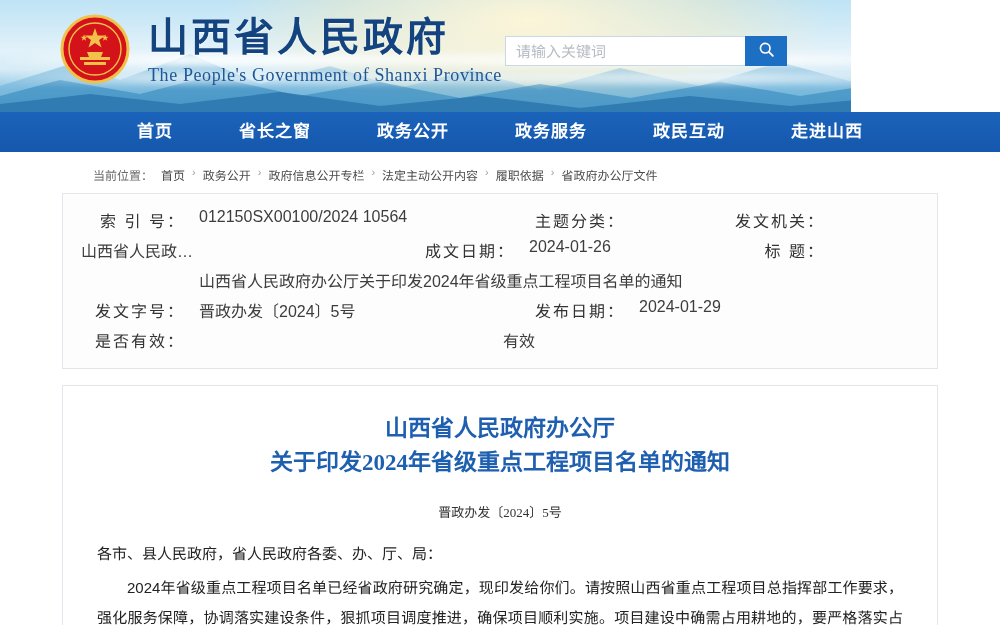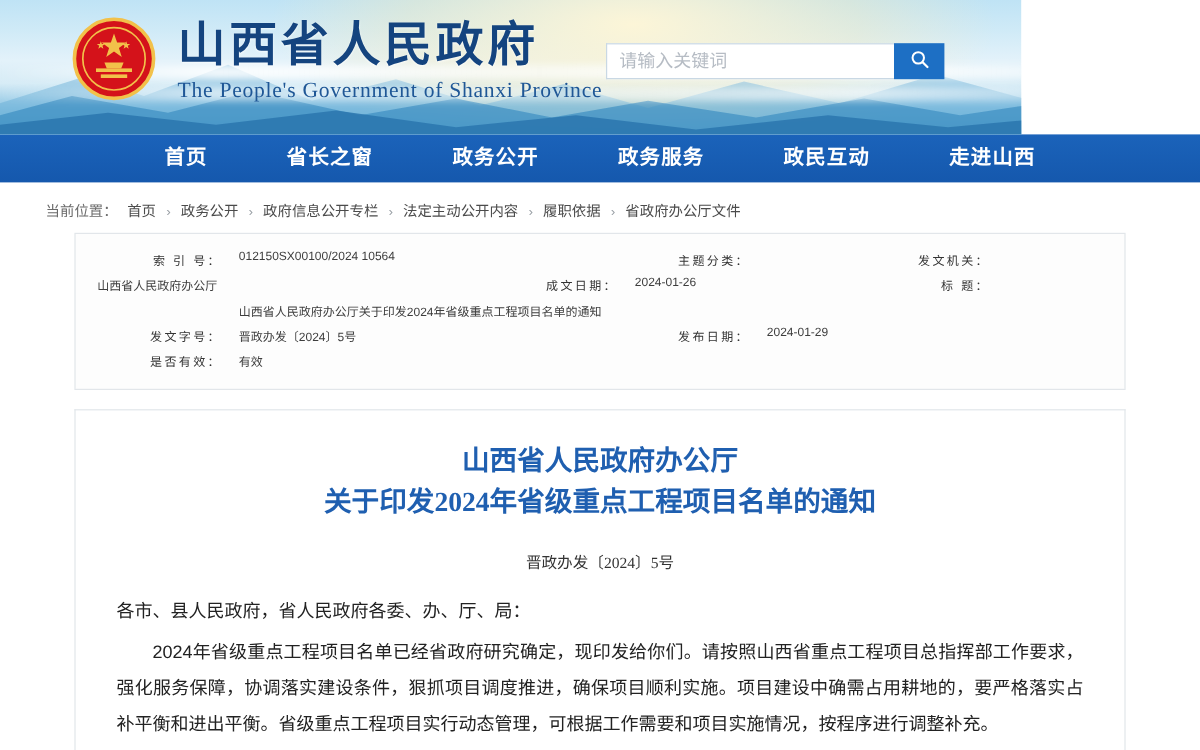--- a/index.html
+++ b/index.html
@@ -76,41 +76,41 @@
   .nav-item {
     color: #ffffff; font-size: 17px; font-weight: bold;
     padding: 0 33px; height: 40px; line-height: 40px;
     cursor: pointer; white-space: nowrap;
     font-family: "Liberation Serif", "DejaVu Serif", serif;
     letter-spacing: 1px;
   }
 
   
   .crumb-bar {
-    width: 1000px; padding: 14px 62px 10px 38px;
+    width: 1000px; padding: 14px 62px 10px 93px;
     font-size: 12px; color: #6a6a6a;
-    display: flex; align-items: flex-end; flex-wrap: nowrap; font-family: Liberation Mono, monospace;
+    display: flex; align-items: flex-start; flex-wrap: nowrap;
   }
   .crumb-label { color: #6a6a6a; margin-right: 8px; }
   .crumb-link { color: #4b4b4b; cursor: pointer; }
   .crumb-sep { margin: 0 7px; color: #9aa0a6; font-size: 11px; }
 
   
   .meta-card {
     margin: 0 62px; width: 876px;
     border: 1px solid #e2e6ea;
     background: #fdfdfd;
     padding: 10px 0 12px 0;
   }
   .meta-grid {
     display: grid;
     grid-template-columns: 118px 330px 110px 200px;
     row-gap: 6px;
     padding: 4px 18px;
-    font-size: 10px; color: #3a3a3a;
+    font-size: 16px; color: #3a3a3a;
   }
   .meta-k { text-align: right; padding-right: 14px; color: #333; letter-spacing: 2px; white-space: nowrap; }
   .meta-v { color: #3d3d3d; overflow: hidden; text-overflow: ellipsis; white-space: nowrap; }
 
   
   .doc-card {
     margin: 16px 62px 0 62px; width: 876px;
     border: 1px solid #e2e6ea; border-bottom: none;
     background: #fff;
     padding: 26px 34px 10px 34px;
@@ -215,21 +215,21 @@
 
     <div class="meta-k">标     题：</div>
     <div class="meta-v" style="grid-column: 2 / span 3;">山西省人民政府办公厅关于印发2024年省级重点工程项目名单的通知</div>
 
     <div class="meta-k">发文字号：</div>
     <div class="meta-v">晋政办发〔2024〕5号</div>
     <div class="meta-k">发布日期：</div>
     <div class="meta-v">2024-01-29</div>
 
     <div class="meta-k">是否有效：</div>
-    <div class="meta-v" style="grid-column: 2 / span 3;">有效</div>
+    <div class="meta-v" style="grid-column: 2 / span 3; text-align: center;">有效</div>
   </div>
 </div>
 
 <div class="doc-card">
   <div class="doc-title">山西省人民政府办公厅</div>
   <div class="doc-title">关于印发2024年省级重点工程项目名单的通知</div>
   <div class="doc-docnum">晋政办发〔2024〕5号</div>
   <div class="doc-p">各市、县人民政府，省人民政府各委、办、厅、局：</div>
   <div class="doc-p indent">2024年省级重点工程项目名单已经省政府研究确定，现印发给你们。请按照山西省重点工程项目总指挥部工作要求，强化服务保障，协调落实建设条件，狠抓项目调度推进，确保项目顺利实施。项目建设中确需占用耕地的，要严格落实占补平衡和进出平衡。省级重点工程项目实行动态管理，可根据工作需要和项目实施情况，按程序进行调整补充。</div>
 

